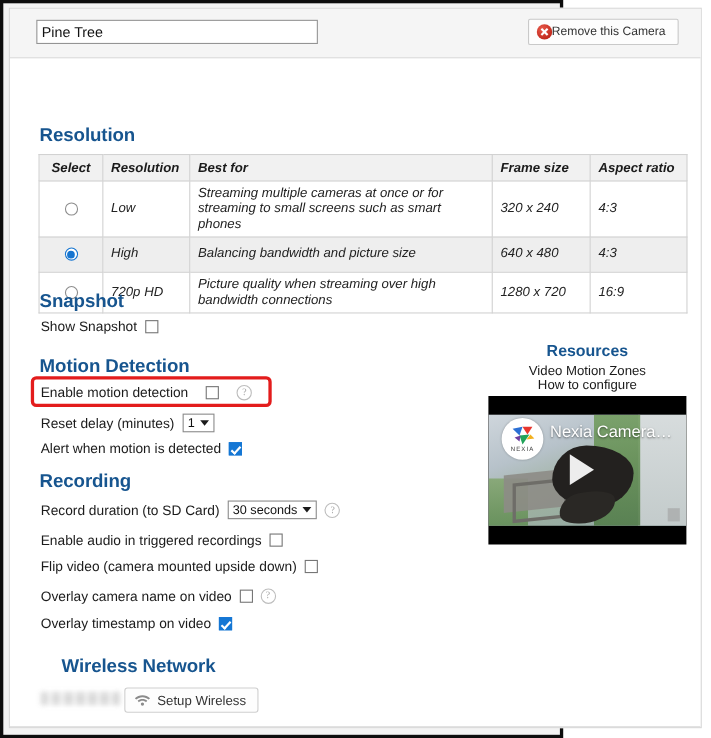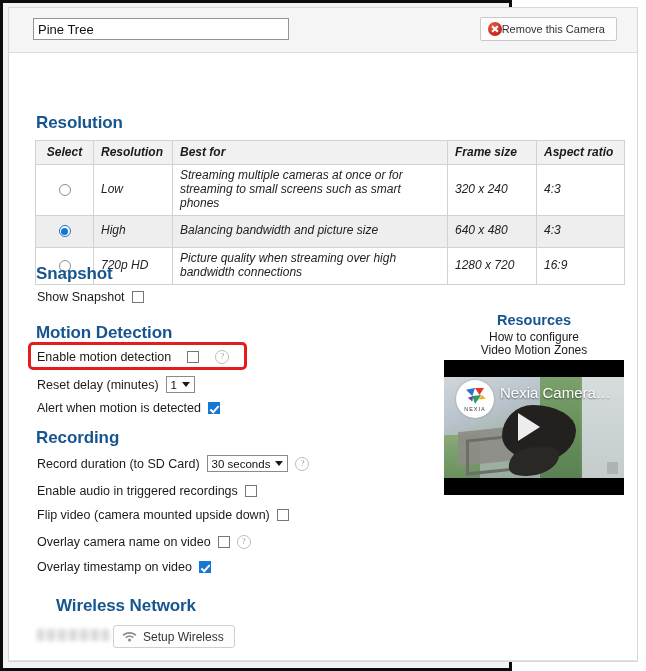--- a/index.html
+++ b/index.html
@@ -525,22 +525,22 @@
       <svg class="wifi" width="15" height="11" viewBox="0 0 15 11">
         <path d="M7.5 1.1C4.8 1.1 2.4 2.1 0.6 3.8l1.2 1.2C3.3 3.6 5.3 2.8 7.5 2.8s4.2 0.8 5.7 2.2l1.2-1.2C12.6 2.1 10.2 1.1 7.5 1.1z" fill="#8b8b8b"></path>
         <path d="M7.5 4.4c-1.7 0-3.3 0.6-4.4 1.7l1.2 1.2c0.8-0.8 2-1.3 3.2-1.3s2.4 0.5 3.2 1.3l1.2-1.2C10.8 5 9.2 4.4 7.5 4.4z" fill="#8b8b8b"></path>
         <circle cx="7.5" cy="9.1" r="1.5" fill="#8b8b8b"></circle>
       </svg>
       <span>Setup Wireless</span>
     </div>
 
     <div class="resources-title">Resources</div>
     <div class="resources-sub">
+      <div>Video Motion Zones</div>
       <div>How to configure</div>
-      <div>Video Motion Zones</div>
     </div>
     <div class="video">
       <div class="video-thumb">
         <div class="vt-right"></div>
         <div class="vt-green"></div>
         <div class="vt-green2"></div>
         <div class="vt-furn"></div>
         <div class="vt-furn2"></div>
         <div class="vt-blob"></div>
         <div class="vt-blob2"></div>

